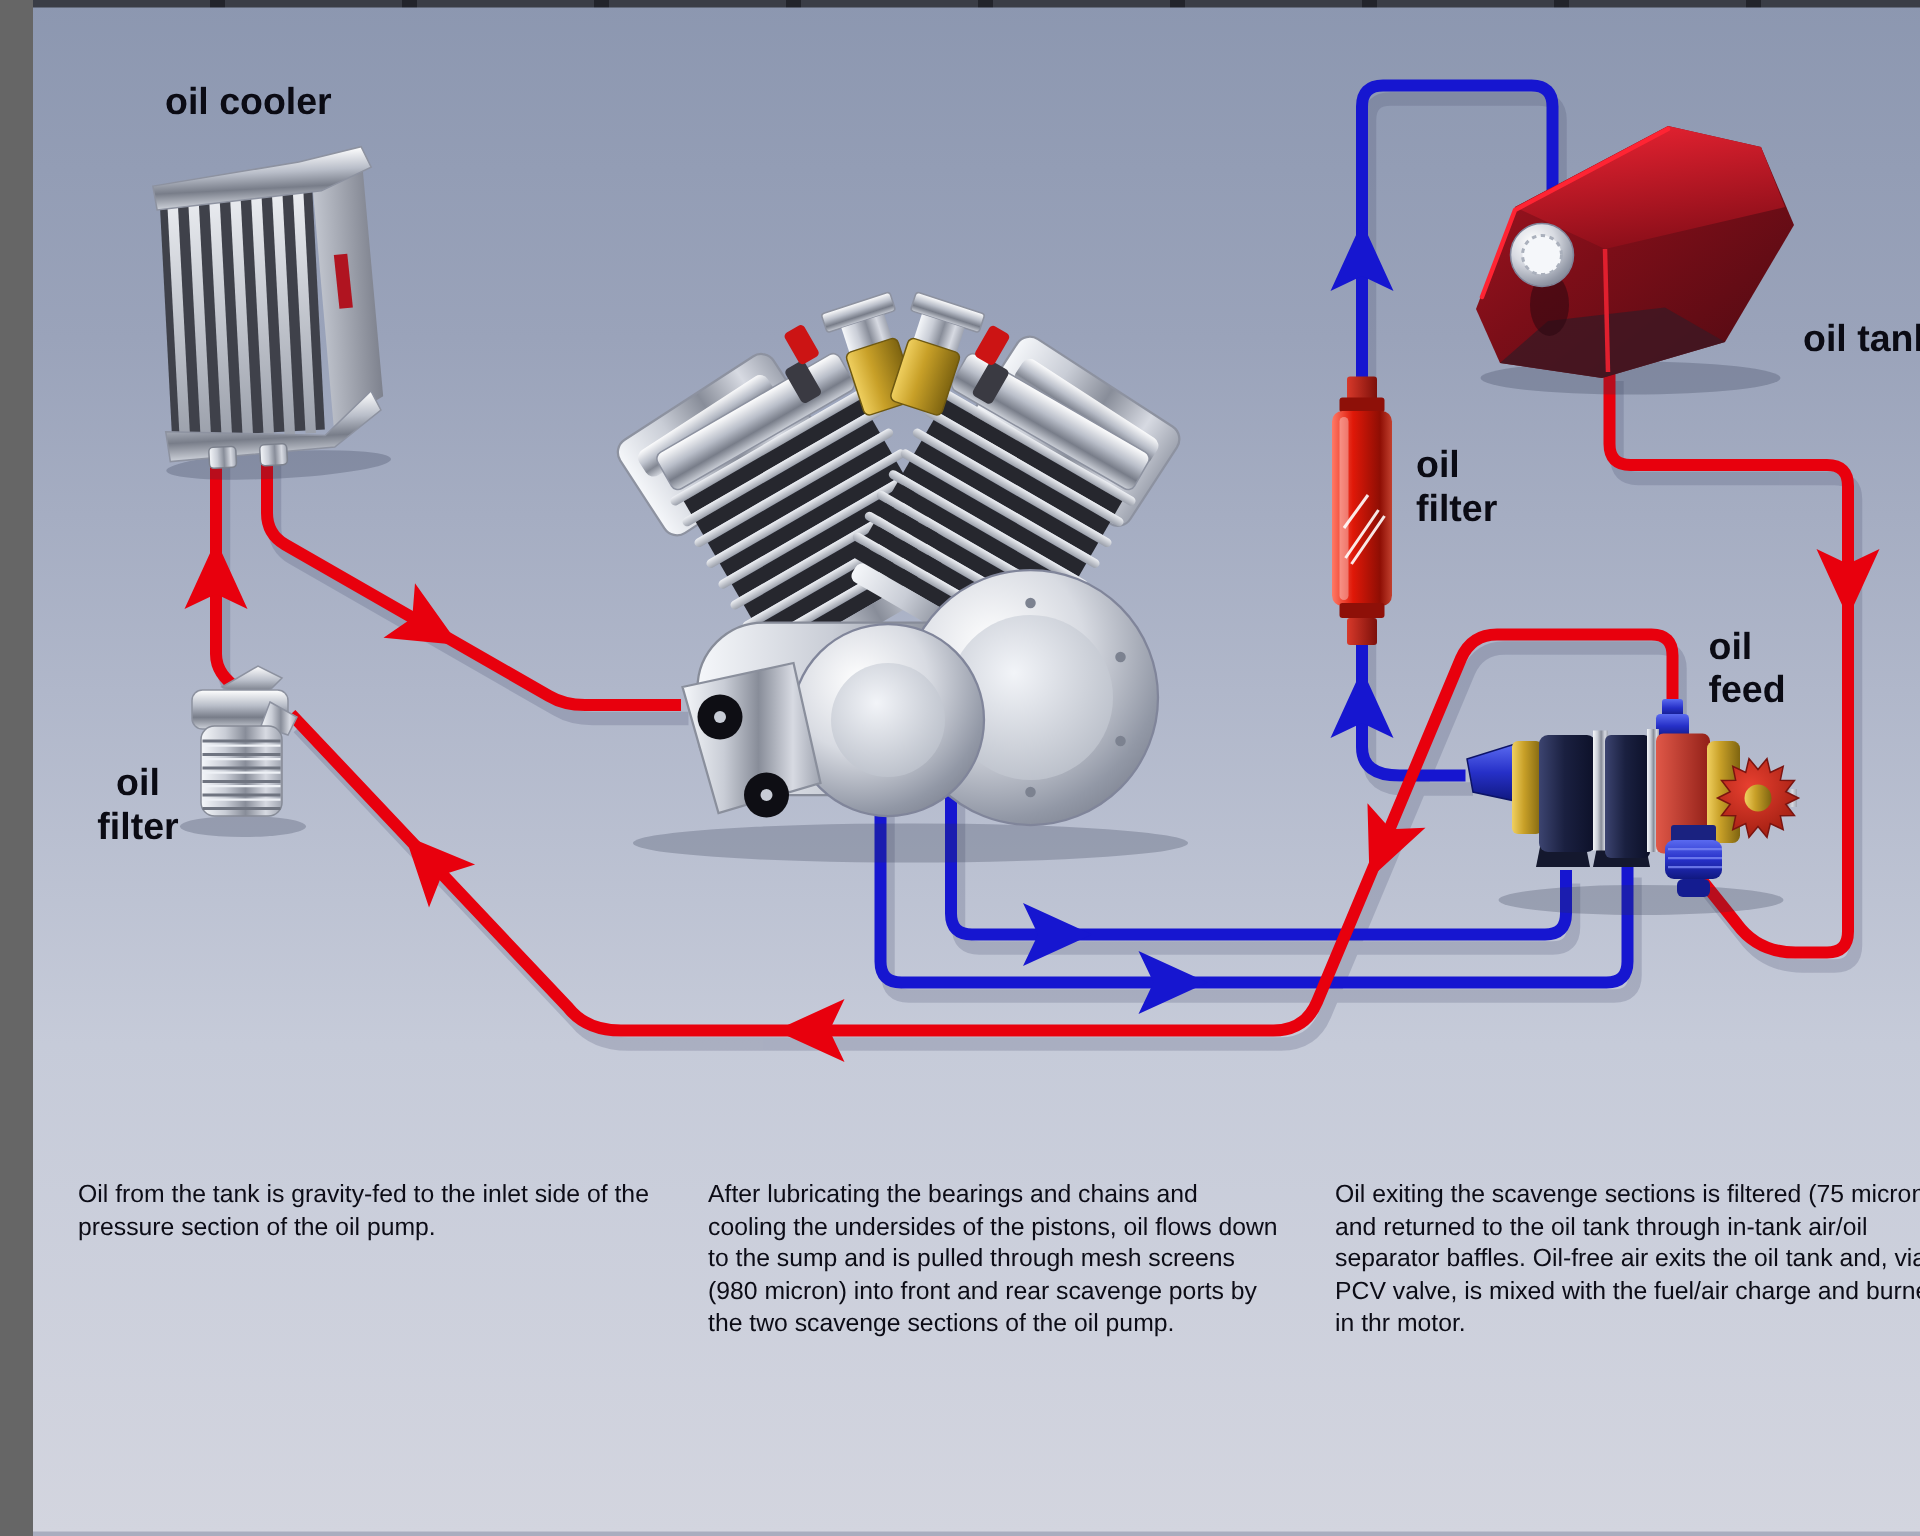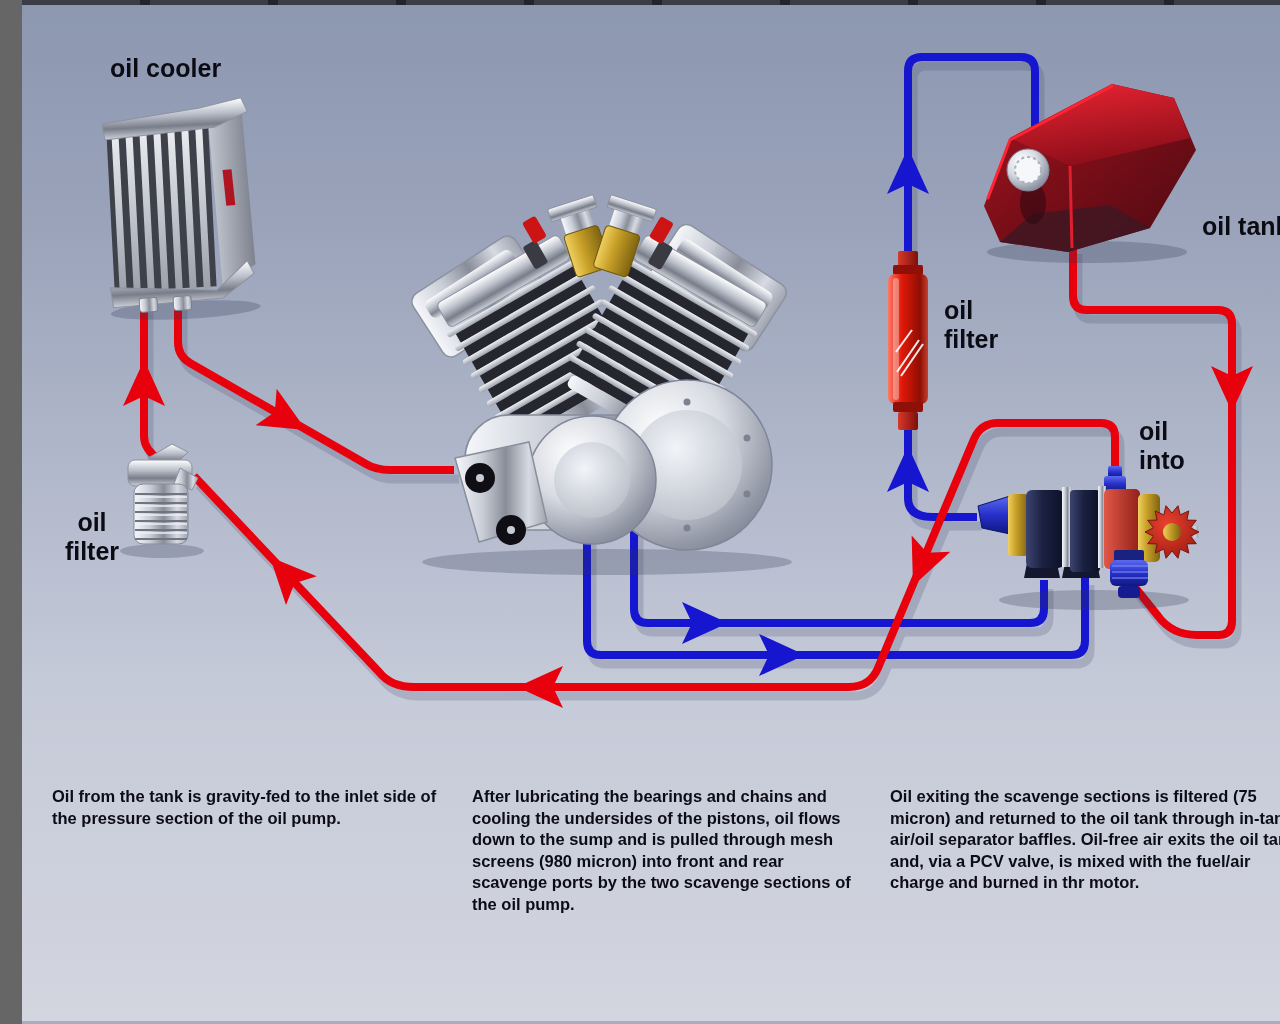--- a/index.html
+++ b/index.html
@@ -9,21 +9,21 @@
     background:linear-gradient(180deg,#8c97b0 0%,#9aa3ba 22%,#b0b7ca 45%,#c6cbd9 68%,#d3d5df 100%);
     margin-left:22px;
   }
   #top-edge{position:absolute;left:0;top:0;width:1280px;height:5px;
     background:repeating-linear-gradient(90deg,#3a3d46 0 118px,#22242b 118px 128px);}
   #bottom-edge{position:absolute;left:0;bottom:0;width:1280px;height:3px;background:#a9adbf;}
   svg{position:absolute;left:0;top:0;}
   .lbl{position:absolute;font-weight:bold;font-size:25px;line-height:29px;color:#0b0b14;letter-spacing:0;}
   .lbl span{display:block;}
   .ctr{text-align:center;}
-  .para{position:absolute;font-weight:bold;font-size:16.5px;line-height:21.5px;color:#0c0c16;}
+  .para{position:absolute;font-weight:normal;font-size:16.5px;line-height:21.5px;color:#0c0c16;}
   .para p{margin:0 0 21px 0;}
   .para p:last-child{margin-bottom:0;}
 </style>
 </head>
 <body>
 
 <div id="stage">
   <div id="top-edge"></div>
 
   <svg width="1280" height="1024" viewBox="0 0 1280 1024">
@@ -321,21 +321,21 @@
     <span>filter</span>
   </div>
 
   <div class="lbl" style="left:922px;top:296px">
     <span>oil</span>
     <span>filter</span>
   </div>
 
   <div class="lbl" style="left:1117px;top:417px">
     <span>oil</span>
-    <span>into</span>
+    <span>feed</span>
   </div>
 
   <div class="lbl" style="left:1180px;top:212px">oil tank</div>
 
   <div class="para" style="left:30px;top:786px;width:402px">
     <p>Oil from the tank is gravity-fed to the inlet side of the pressure section of the oil pump.</p>
   </div>
   <div class="para" style="left:450px;top:786px;width:380px">
     <p>After lubricating the bearings and chains and cooling the undersides of the pistons, oil flows down to the sump and is pulled through mesh screens (980 micron) into front and rear scavenge ports by the two scavenge sections of the oil pump.</p>
   </div>

